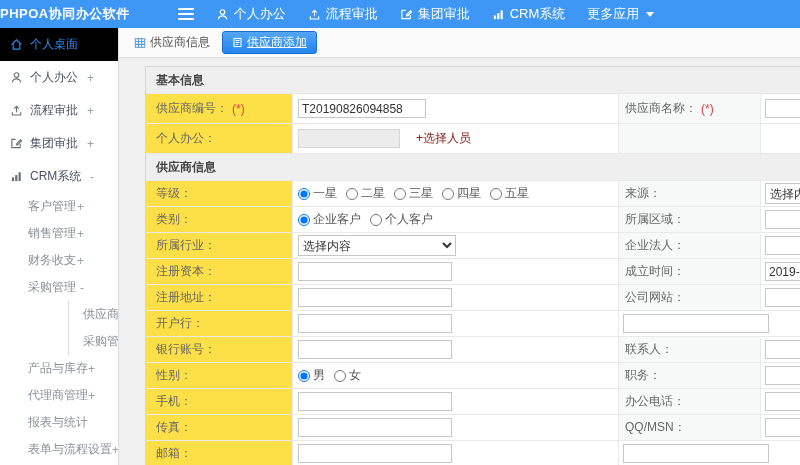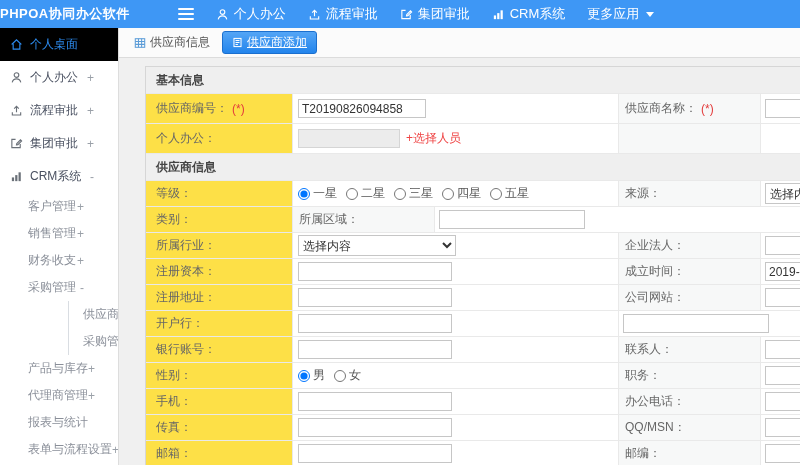--- a/index.html
+++ b/index.html
@@ -57,21 +57,21 @@
   .th{width:100%;padding-left:10px;font-weight:bold;color:#444;}
   .c1{width:147px;border-right:1px solid #e9e9e9;background:#fde047;padding-left:10px;color:#666;}
   .c2{width:326px;border-right:1px solid #e9e9e9;padding-left:5px;}
   .c3{width:142px;border-right:1px solid #e9e9e9;background:#f7f8f8;padding-left:6px;color:#666;}
   .c4{flex:1;padding-left:4px;}
   .req{color:#e33c3c;margin-left:4px;}
   .txt{height:15px;border:1px solid #c6c6c6;font-size:12px;padding:1px 3px;
     font-family:inherit;color:#333;background:#fff;}
   .w126{width:120px;} .w152{width:146px;} .w144{width:138px;}
   .dis{background:#ececec;border:1px solid #d5d5d5;width:94px;}
-  .link{color:#ef4444;margin-left:6px;cursor:pointer;white-space:nowrap;}
+  .link{color:#7f1d1d;margin-left:16px;cursor:pointer;white-space:nowrap;}
   select{height:21px;width:158px;font-size:12px;border:1px solid #c6c6c6;background:#fff;
     color:#333;font-family:inherit;}
   .c4 select{width:152px;}
   .rgroup{display:flex;align-items:center;}
   .rgroup .opt{display:flex;align-items:center;margin-right:9px;color:#555;}
   .rgroup input[type=radio]{width:12px;height:12px;margin:0 3px 0 0;}
 </style>
 </head>
 <body>
 
@@ -314,20 +314,32 @@
           </div>
         <div class="td c4">
           <select><option>选择内容</option></select>
         </div>
       </div>
 
       <div class="tr">
         <div class="td c1">
             <span>类别：</span>
           </div>
+        <div class="td c2">
+          <span class="rgroup">
+            <span class="opt">
+                <input type="radio" name="cat" checked="" style="">
+                <span>企业客户</span>
+              </span>
+            <span class="opt">
+                <input type="radio" name="cat" style="">
+                <span>个人客户</span>
+              </span>
+          </span>
+        </div>
         <div class="td c3">
             <span>所属区域：</span>
           </div>
         <div class="td c4">
             <input class="txt w144" style="">
           </div>
       </div>
 
       <div class="tr">
         <div class="td c1">
@@ -455,23 +467,20 @@
           </div>
       </div>
 
       <div class="tr">
         <div class="td c1">
             <span>邮箱：</span>
           </div>
         <div class="td c2">
             <input class="txt w152" style="">
           </div>
-        <div class="td c3">
-            <span>邮编：</span>
-          </div>
         <div class="td c4">
             <input class="txt w144" style="">
           </div>
       </div>
 
     </div>
   </div>
 </div>
 
 </body></html>

